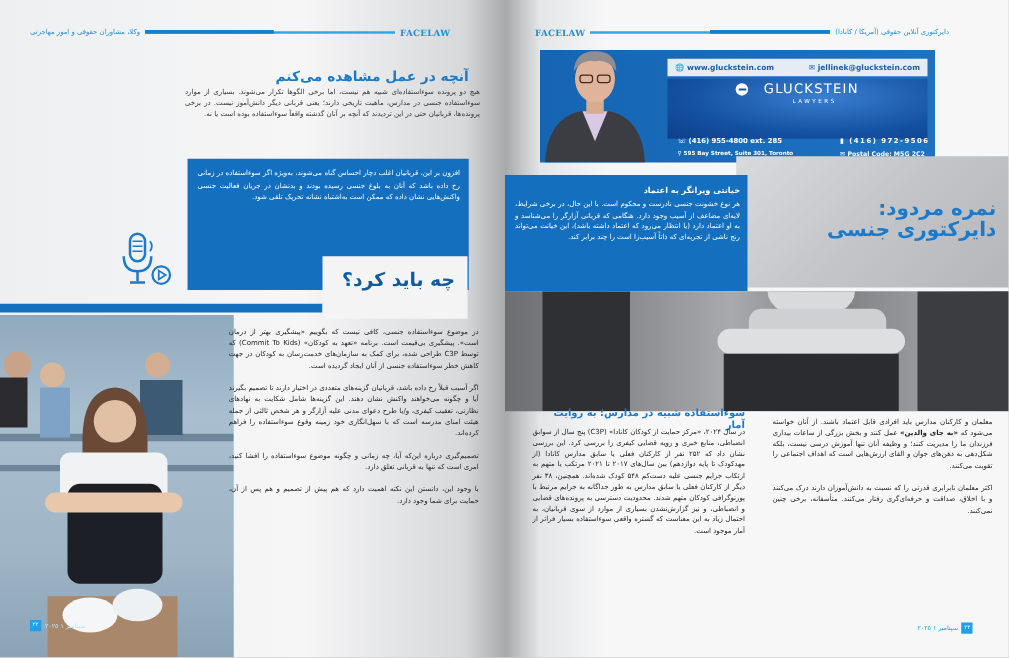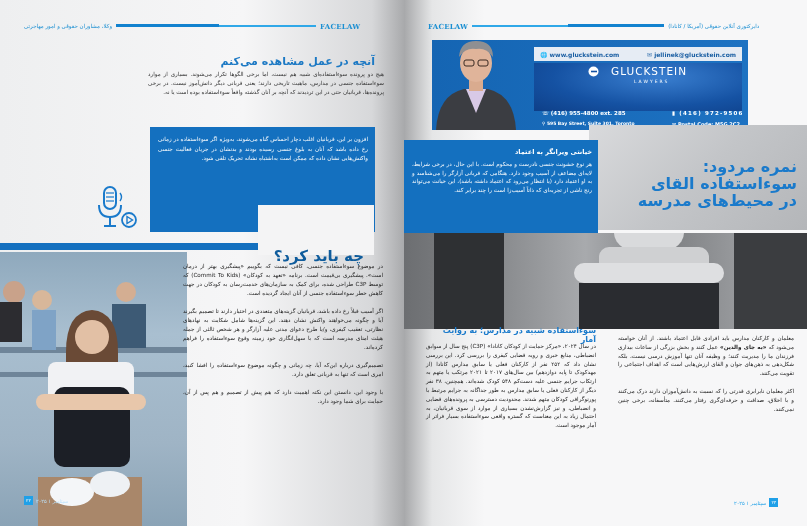--- a/index.html
+++ b/index.html
@@ -18,21 +18,21 @@
     .hdr .line { height: 2px; background: #30a8e8; position: relative; }
     .hdr .line .thick { position: absolute; top: -1px; height: 3px; background: #1282cf; }
 
     
     .l-heading { position: absolute; left: 150px; top: 55px; width: 225px; font-size: 11px; color: #1c79c4; text-align: right; direction: rtl; font-weight: bold; }
     .l-intro { position: absolute; left: 148px; top: 70px; width: 236px; font-size: 5.6px; line-height: 9px; color: #333; }
     .l-bluebox { position: absolute; left: 150px; top: 127px; width: 225px; height: 105px; background: #1470bf; }
     .l-bluebox p { position: absolute; left: 8px; top: 8px; width: 210px; font-size: 5.6px; line-height: 9.5px; color: #fff; }
     .l-bluebar { position: absolute; left: 0; top: 243px; width: 258px; height: 7px; background: #1470bf; }
     .whatdo-box { position: absolute; left: 258px; top: 205px; width: 116px; height: 50px; background: #f4f4f5; }
-    .whatdo { position: absolute; left: 0; top: 10px; width: 106px; text-align: right; direction: rtl; font-size: 15px; font-weight: bold; color: #0f5c9c; margin-top: 32px; }
+    .whatdo { position: absolute; left: 0; top: 10px; width: 106px; text-align: right; direction: rtl; font-size: 15px; font-weight: bold; color: #0f5c9c; }
     .mic { position: absolute; left: 96px; top: 185px; width: 50px; height: 48px; }
 
     .l-photo { position: absolute; left: 0; top: 252px; width: 187px; height: 274px; overflow: hidden; background: linear-gradient(180deg, #8fa9bd 0%, #a9bfd0 30%, #9fb4c5 70%, #8aa3b6 100%); }
     .l-col { position: absolute; left: 183px; top: 262px; width: 200px; font-size: 5.6px; line-height: 9px; color: #222; }
     .l-col p { margin-bottom: 9px; }
 
     .folio { position: absolute; display: flex; align-items: center; gap: 3px; font-size: 5px; }
     .folio .num { width: 9px; height: 9px; background: #1fa0e8; color: #fff; font-size: 4.5px; display: flex; align-items: center; justify-content: center; }
 
     
@@ -163,22 +163,21 @@
       <rect x="33" y="44" width="14" height="14" fill="#d9ab8f"></rect>
       <ellipse cx="40" cy="30" rx="16" ry="19" fill="#e0b49a"></ellipse>
       <path d="M23 24 Q24 8 40 8 Q57 8 57 24 Q50 14 40 16 Q30 14 23 24 Z" fill="#8f8f92"></path>
       <rect x="28" y="27" width="10" height="6" rx="2" fill="none" stroke="#3a2a22" stroke-width="1"></rect>
       <rect x="42" y="27" width="10" height="6" rx="2" fill="none" stroke="#3a2a22" stroke-width="1"></rect>
     </svg>
 
     <div class="headline-bg"></div>
     <div class="headline">
       <div>نمره مردود:</div>
-      <div>سوءاستفاده القای</div>
-      <div>در محیط‌های مدرسه</div>
+      <div>دایرکتوری جنسی</div>
     </div>
 
     <div class="betray-box">
       <div class="betray-title">خیانتی ویرانگر به اعتماد</div>
       <p class="betray-text rtl">هر نوع خشونت جنسی نادرست و محکوم است. با این حال، در برخی شرایط، لایه‌ای مضاعف از آسیب وجود دارد. هنگامی که قربانی آزارگر را می‌شناسد و به او اعتماد دارد (یا انتظار می‌رود که اعتماد داشته باشد)، این خیانت می‌تواند رنج ناشی از تجربه‌ای که ذاتاً آسیب‌زا است را چند برابر کند.</p>
     </div>
 
     <div class="r-photo">
       <svg width="403" height="96" viewBox="0 0 403 96">
         <rect x="30" y="0" width="70" height="96" fill="#2e3033"></rect>

